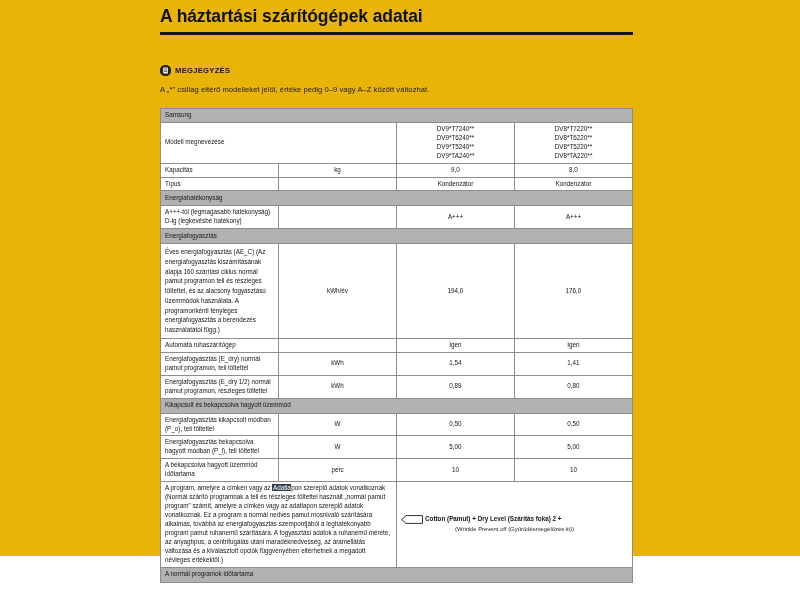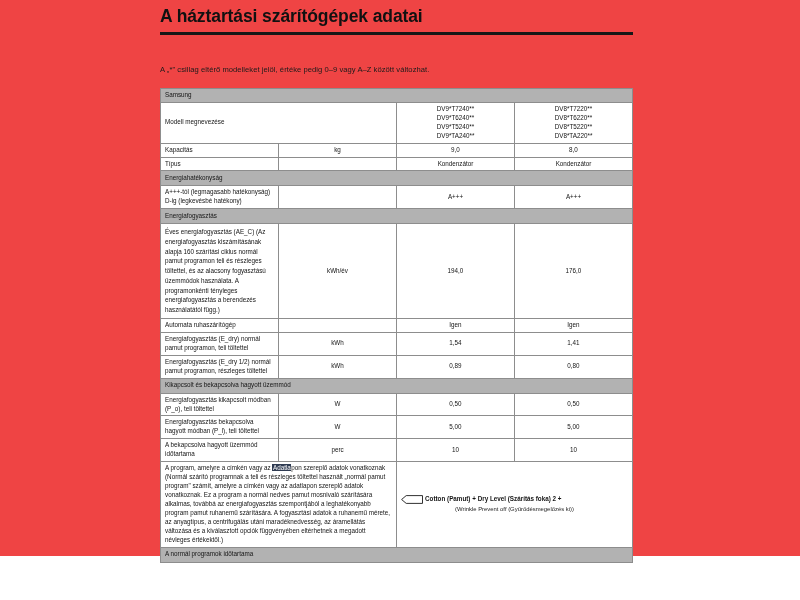--- a/index.html
+++ b/index.html
@@ -11,21 +11,21 @@
     width: 800px;
     height: 600px;
     font-family: "Liberation Sans", sans-serif;
     color: #1a1a1a;
     overflow: hidden;
   }
   .page {
     position: relative;
     width: 800px;
     height: 556px;
-    background: #ef4444;
+    background: #eab308;
   }
   .content {
     position: absolute;
     left: 160px;
     top: 0;
     width: 473px;
   }
 
   
   .title-wrap { padding-top: 6px; }
@@ -158,20 +158,32 @@
 
 <div class="page">
   <div class="content">
 
     <div class="title-wrap">
       <h1 class="doc-title">A háztartási szárítógépek adatai</h1>
       <div class="title-rule"></div>
     </div>
 
 
+    <div class="note-row">
+      <span class="note-icon">
+        <svg width="11" height="11" viewBox="0 0 11 11" aria-hidden="true">
+          <circle cx="5.5" cy="5.5" r="5.5" fill="#232323"></circle>
+          <rect x="3.2" y="2.6" width="4.6" height="5.8" rx="0.5" fill="#ffffff"></rect>
+          <rect x="4.0" y="3.6" width="3.0" height="0.6" fill="#232323"></rect>
+          <rect x="4.0" y="4.8" width="3.0" height="0.6" fill="#232323"></rect>
+          <rect x="4.0" y="6.0" width="3.0" height="0.6" fill="#232323"></rect>
+        </svg>
+      </span>
+      <span class="note-label">MEGJEGYZÉS</span>
+    </div>
 
     <div class="star-line">A „*" csillag eltérő modelleket jelöl, értéke pedig 0–9 vagy A–Z között változhat.</div>
 
     <table class="spec">
       <tbody>
 
         <tr class="brand">
           <td colspan="4">Samsung</td>
         </tr>
 

